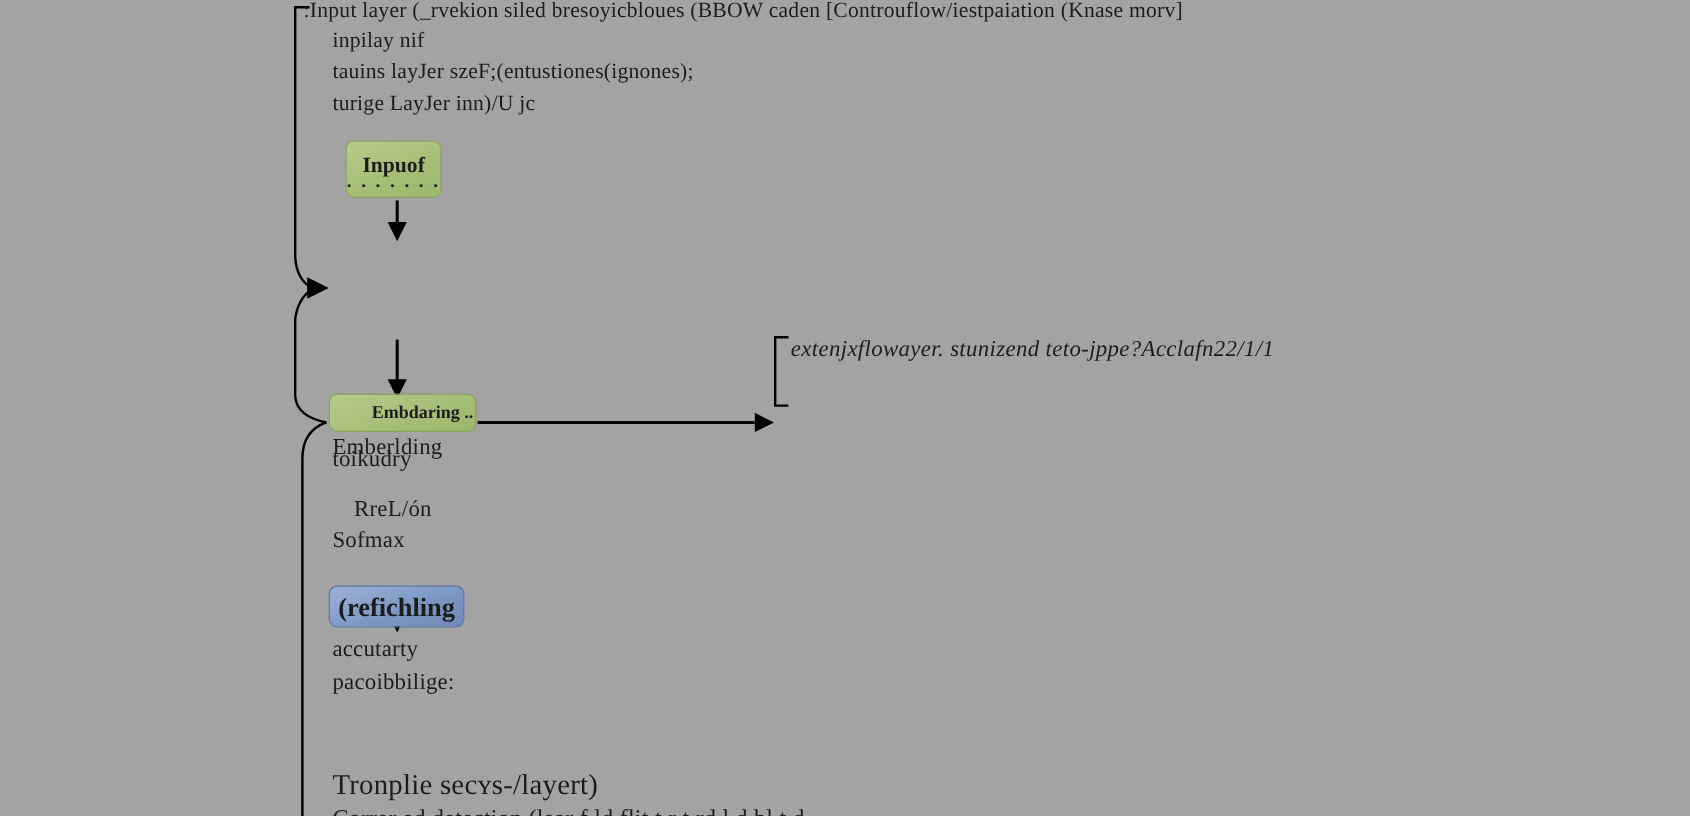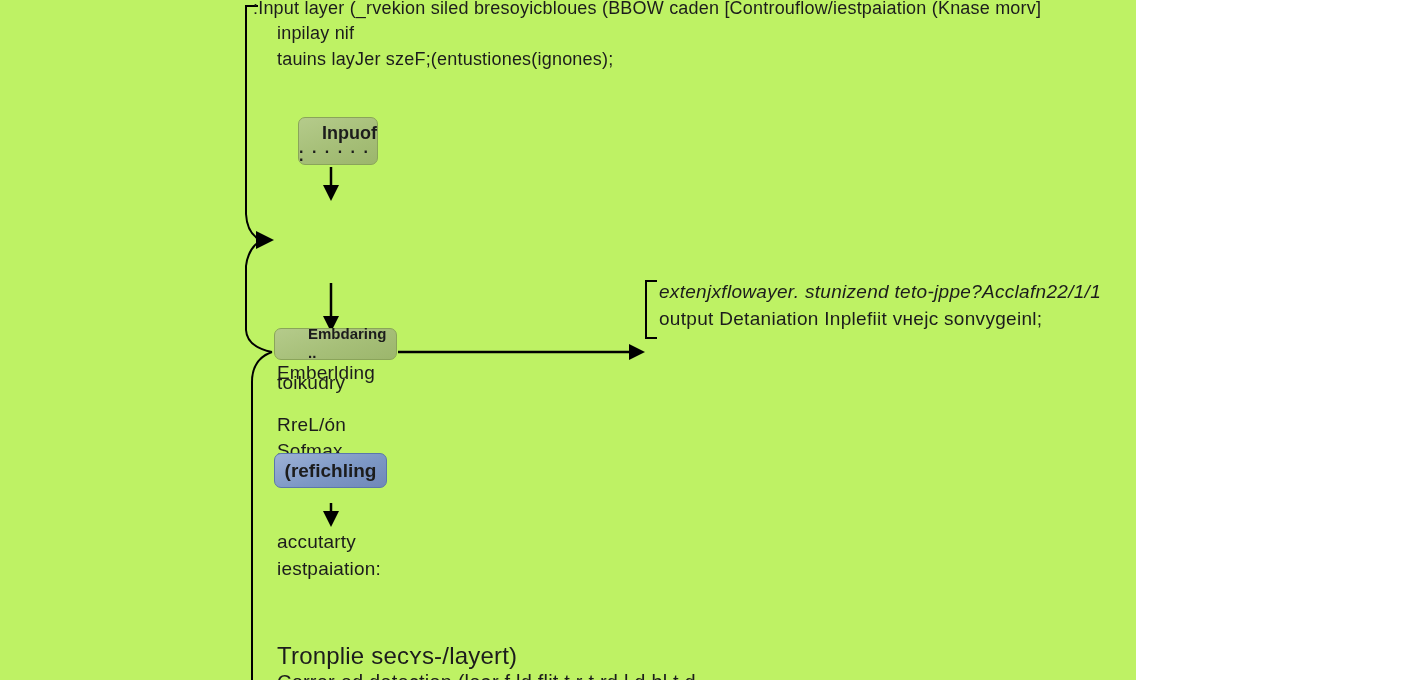--- a/index.html
+++ b/index.html
@@ -1,18 +1,18 @@
 <!DOCTYPE html>
 <html><head>
 <meta charset="utf-8">
 <style>
   html,body{margin:0;padding:0;background:#fff;}
   #stage{
-    position:relative;width:1136px;height:680px;background:#bef264;
-    overflow:hidden;font-family:Liberation Sans, sans-serif;color:#1c1c1c;
+    position:relative;width:1408px;height:680px;background:#a3a3a3;
+    overflow:hidden;font-family:Liberation Serif, serif;color:#1c1c1c;
   }
   .abs{position:absolute;white-space:nowrap;}
   .note{font-size:18px;letter-spacing:.2px;}
   svg.overlay{position:absolute;left:0;top:0;pointer-events:none;}
   .node{
     position:absolute;display:flex;flex-direction:column;align-items:center;
     justify-content:center;border-radius:7px;box-sizing:border-box;
     font-weight:bold;line-height:1.25;
   }
   .node.green{
@@ -56,42 +56,42 @@
 
     <line x1="331" y1="503" x2="331" y2="513" stroke="#000" stroke-width="2.5"></line>
     <polygon points="331,527 323,511 339,511" fill="#000"></polygon>
 
     <path d="M 657 281 L 646 281 L 646 338 L 657 338" fill="none" stroke="#000" stroke-width="2"></path>
   </svg>
 
   <div class="abs note" style="left:253px;top:-2px;">:Input layer (_rvekion siled bresoyicbloues (BBOW caden [Controuflow/iestpaiation (Knase morv]</div>
   <div class="abs note" style="left:277px;top:23px;">inpilay nif</div>
   <div class="abs note" style="left:277px;top:49px;text-align:right;">tauins layJer  szeF;(entustiones(ignones);</div>
+  <div class="abs note" style="left:277px;top:76px;">turige LayJer  inn)/U jc</div>
 
-  <div class="node green" style="left:298px;top:117px;width:80px;height:48px;font-size:18px;align-items:flex-end;">
+  <div class="node green" style="left:288px;top:117px;width:80px;height:48px;font-size:18px;">
     <span>Inpuof</span>
     <span class="dots">. . . . . . .</span>
   </div>
 
 
   <div class="node green" style="left:274px;top:328px;width:123px;height:32px;font-size:15px;padding-left:33px;">
     <span>Embdaring ..</span>
   </div>
 
   <div class="abs list-line" style="left:277px;top:362px;">Emberlding</div>
   <div class="abs list-line" style="left:277px;top:372px;">toikudry</div>
-  <div class="abs list-line" style="left:277px;top:414px;text-align:right;">RreL/ón</div>
+  <div class="abs list-line" style="left:295px;top:414px;text-align:right;">RreL/ón</div>
   <div class="abs list-line" style="left:277px;top:440px;">Sofmax</div>
 
-  <div class="node blue" style="left:274px;top:453px;width:113px;height:35px;font-size:19px;">
+  <div class="node blue" style="left:274px;top:488px;width:113px;height:35px;font-size:22px;">
     <span>(refichling</span>
   </div>
 
   <div class="abs list-line" style="left:277px;top:531px;">accutarty</div>
-  <div class="abs list-line" style="left:277px;top:558px;">iestpaiation:</div>
+  <div class="abs list-line" style="left:277px;top:558px;">pacoibbilige:</div>
 
   <div class="abs bracket-line1" style="left:659px;top:281px;">extenjxflowayer. stunizend teto-jppe?Acclafn22/1/1</div>
-  <div class="abs bracket-line2" style="left:659px;top:308px;">output Detaniation  Inplefiit vнeјc sonvygeinl;</div>
 
   <div class="abs list-line" style="left:277px;top:642px;font-size:24px;">Tronplie secʏs-/layert)</div>
   <div class="abs list-line" style="left:277px;top:671px;font-size:20px;">Correr ed detection (lear f ld flit t r t rd l d bl t d</div>
 
 </div>
 
 </body></html>

